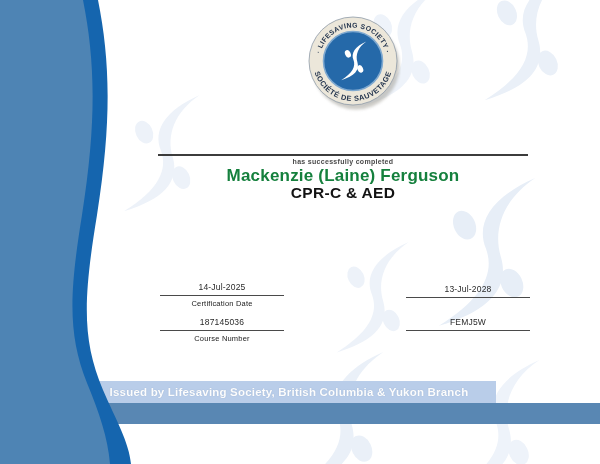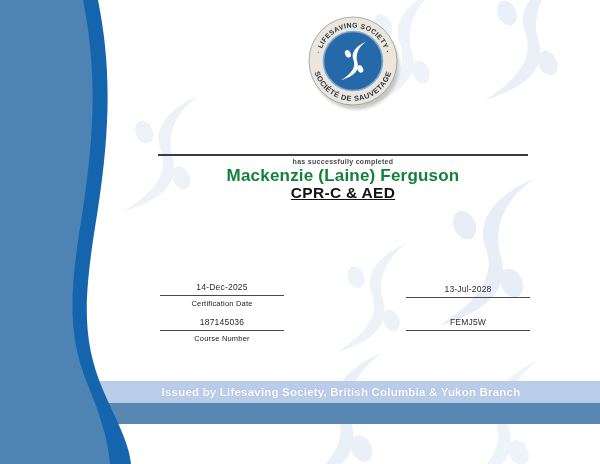--- a/index.html
+++ b/index.html
@@ -7,21 +7,21 @@
     width:600px;height:464px;position:relative;overflow:hidden;
     background:#ffffff;
     font-family:"Liberation Sans", sans-serif;
     -webkit-font-smoothing:antialiased;
   }
   .abs{position:absolute;}
   
   .wm{position:absolute;pointer-events:none;}
   
   .banner-light{
-    position:absolute;left:0;top:381px;width:600px;height:22px;
+    position:absolute;left:0;top:381px;width:496px;height:22px;
     background:#b9cde9;z-index:2;
     display:flex;align-items:center;justify-content:center;
     padding-left:82px;box-sizing:border-box;
   }
   .banner-light span{
     color:#fdfdfd;font-weight:bold;font-size:11.5px;letter-spacing:.2px;
     text-shadow:0 0 1px rgba(90,120,160,.4);
   }
   .banner-dark{
     position:absolute;left:0;top:403px;width:600px;height:21px;
@@ -30,21 +30,21 @@
   
   .left-curve{position:absolute;left:0;top:0;z-index:3;}
   
   .seal{position:absolute;left:305px;top:13px;z-index:4;}
   
   .content{position:absolute;left:0;top:0;width:600px;height:464px;z-index:4;}
   .center-col{position:absolute;left:158px;width:370px;text-align:center;}
   .recipient{top:131px;font-size:17px;font-weight:bold;color:#15803d;letter-spacing:.2px;margin-top:35px;}
   .name-rule{position:absolute;left:158px;top:154px;width:370px;height:0;border-top:2px solid #3c3c3c;}
   .subtitle{top:158px;font-size:7px;font-weight:bold;color:#4a4a4a;letter-spacing:.3px;}
-  .course{top:184px;font-size:15.5px;font-weight:bold;color:#131313;letter-spacing:.3px;text-decoration:underline;}
+  .course{top:184px;font-size:15.5px;font-weight:bold;color:#131313;letter-spacing:.3px;}
   .field{position:absolute;width:124px;text-align:center;}
   .field .value{
     font-size:8.5px;color:#2a2a2a;padding-bottom:3px;
     border-bottom:1.5px solid #4a4a4a;letter-spacing:.2px;
   }
   .field .label{font-size:7.5px;font-weight:normal;color:#222;padding-top:2.5px;letter-spacing:.2px;}
   .f-cert{left:160px;top:282px;}
   .f-exp{left:406px;top:284px;}
   .f-course{left:160px;top:317px;}
   .f-member{left:406px;top:317px;}
@@ -117,21 +117,21 @@
   </text>
 </svg>
 
 <div class="content">
   <div class="center-col recipient abs">Mackenzie (Laine) Ferguson</div>
   <div class="name-rule"></div>
   <div class="center-col subtitle abs">has successfully completed</div>
   <div class="center-col course abs">CPR-C &amp; AED</div>
 
   <div class="field f-cert">
-    <div class="value">14-Dec-2025</div>
+    <div class="value">14-Jul-2025</div>
     <div class="label">Certification Date</div>
   </div>
 
   <div class="field f-exp">
     <div class="value">13-Jul-2028</div>
   </div>
 
   <div class="field f-course">
     <div class="value">187145036</div>
     <div class="label">Course Number</div>

